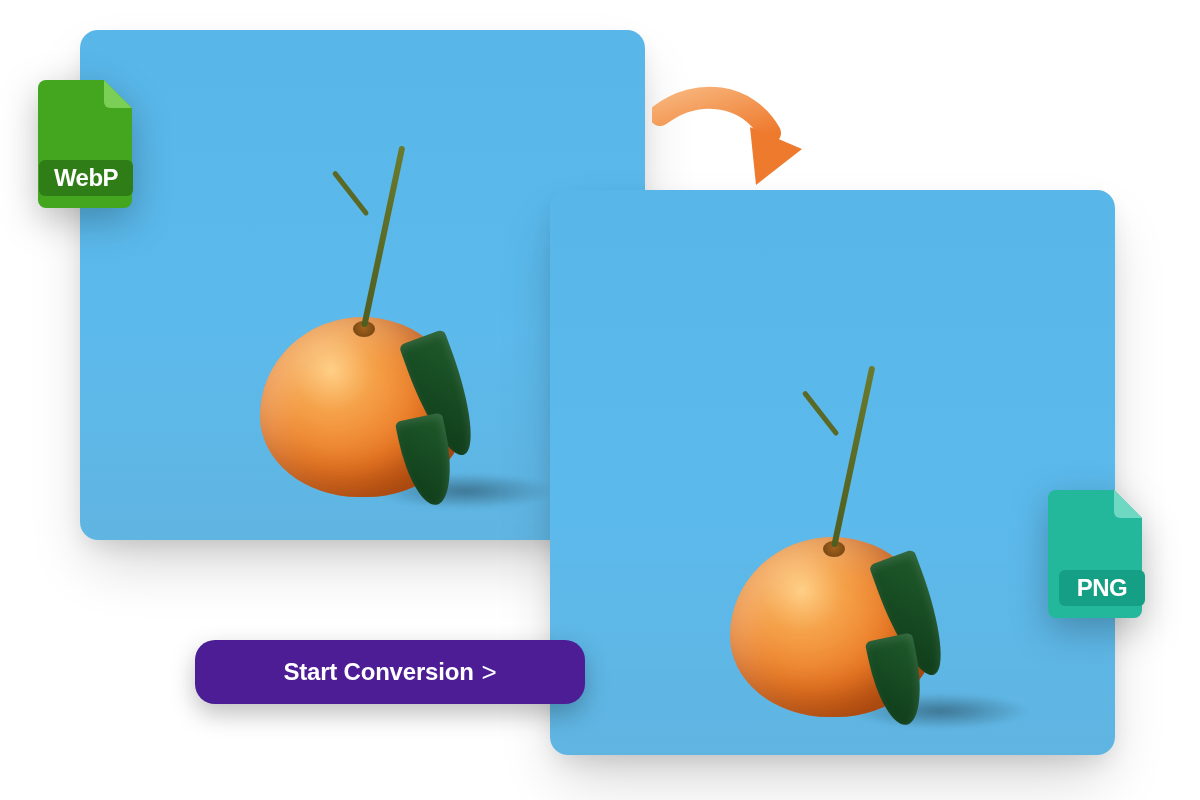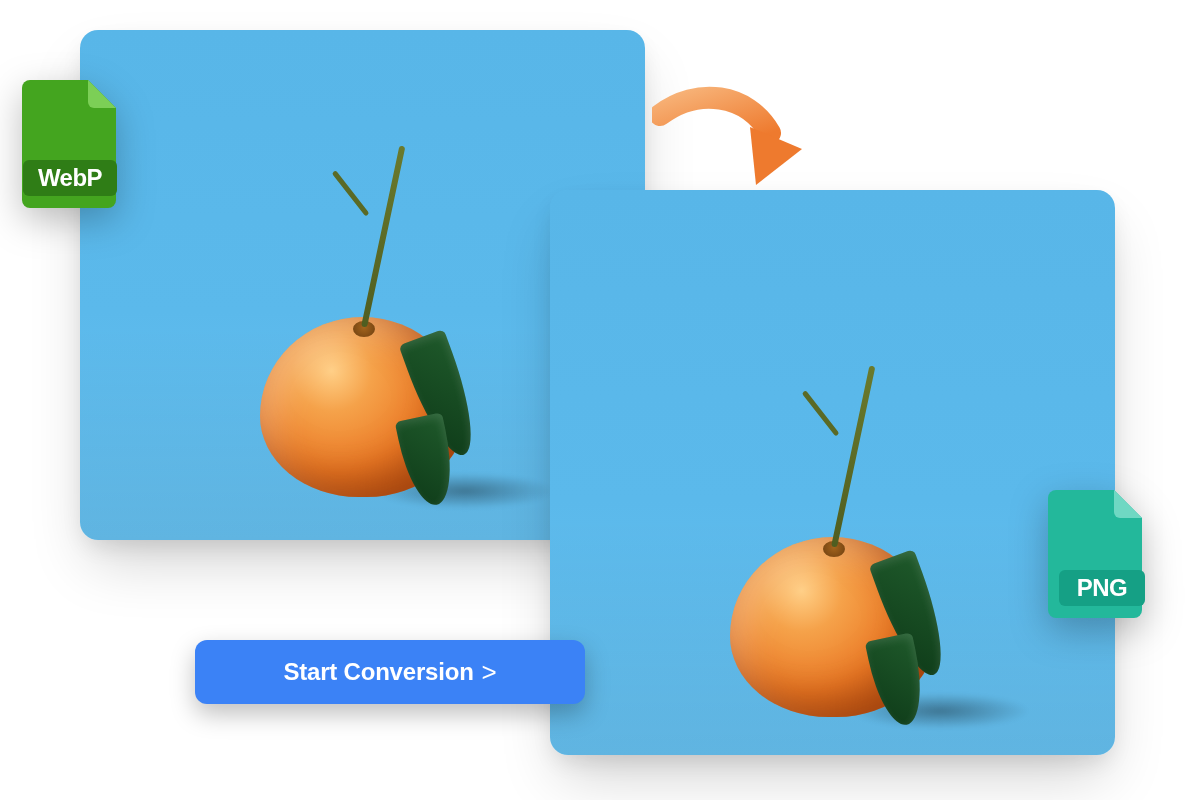--- a/index.html
+++ b/index.html
@@ -92,43 +92,43 @@
     width: 108px; height: 128px;
     filter: drop-shadow(0 12px 18px rgba(0,0,0,0.25));
   }
   .badge svg { width:100%; height:100%; display:block; }
   .badge-label{
     position:absolute; left:50%; top:80px; transform:translateX(-50%);
     width:94px; height:36px; border-radius:6px;
     display:flex; align-items:center; justify-content:center;
     font-weight:800; font-size:24px; letter-spacing:-0.5px; color:#fff;
   }
-  .badge-webp { left:16px;  top:80px; }
+  .badge-webp { left:32px;  top:80px; }
   .badge-webp .badge-label{ background:#2f7d16; }
   .badge-webp .sheet{ fill:#44a51f; }
   .badge-webp .fold{ fill:#7ccf56; }
 
   .badge-png  { left:1042px; top:490px; }
   .badge-png  .badge-label{ background:#15a085; width:86px;margin-left:6px; }
   .badge-png  .sheet{ fill:#23b89b; }
   .badge-png  .fold{ fill:#6fd8c3; }
 
   
   .arrow {
     position:absolute; left:652px; top:85px;
     width:150px; height:100px;
   }
   .arrow svg{ width:100%; height:100%; }
 
   
   .convert-btn{
     position:absolute; left:195px; top:640px;
     width:390px; height:64px;
-    border:none; border-radius:12px;
-    background:#3b82f6; color:#fff;
+    border:none; border-radius:20px;
+    background:#4c1d95; color:#fff;
     font-size:24px; font-weight:700; letter-spacing:-0.2px;
     display:flex; align-items:center; justify-content:center; gap:6px;
     cursor:pointer;
     box-shadow: 0 10px 24px rgba(0,0,0,0.25);
   }
   .convert-btn .chev{ font-weight:400; font-size:26px; margin-left:2px; }
 </style>
 </head>
 <body>
 

